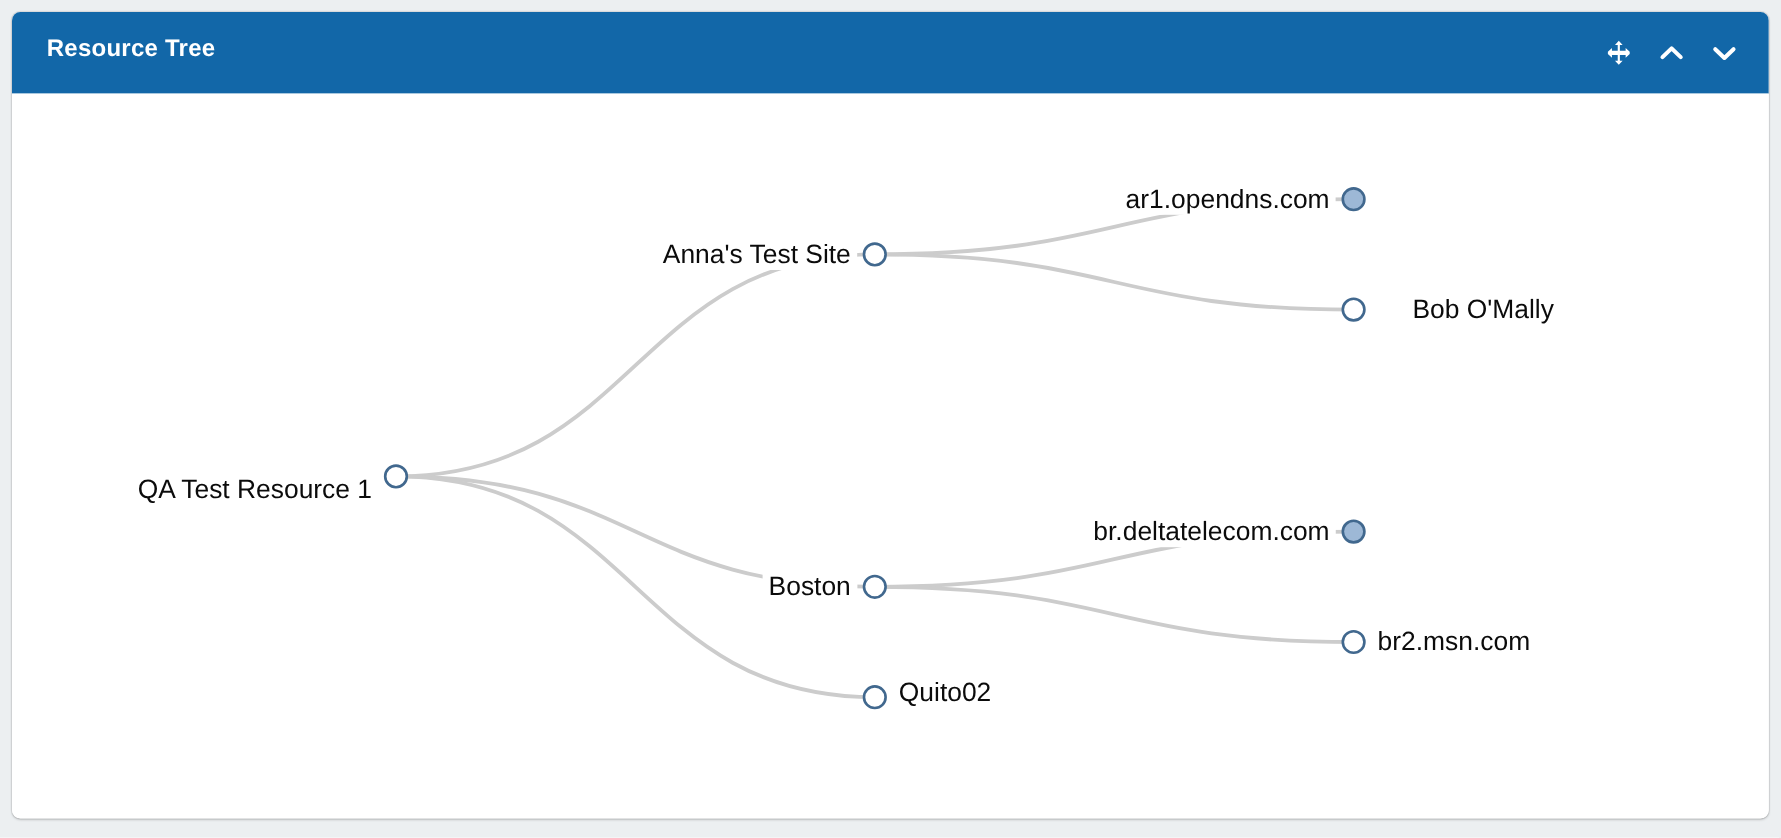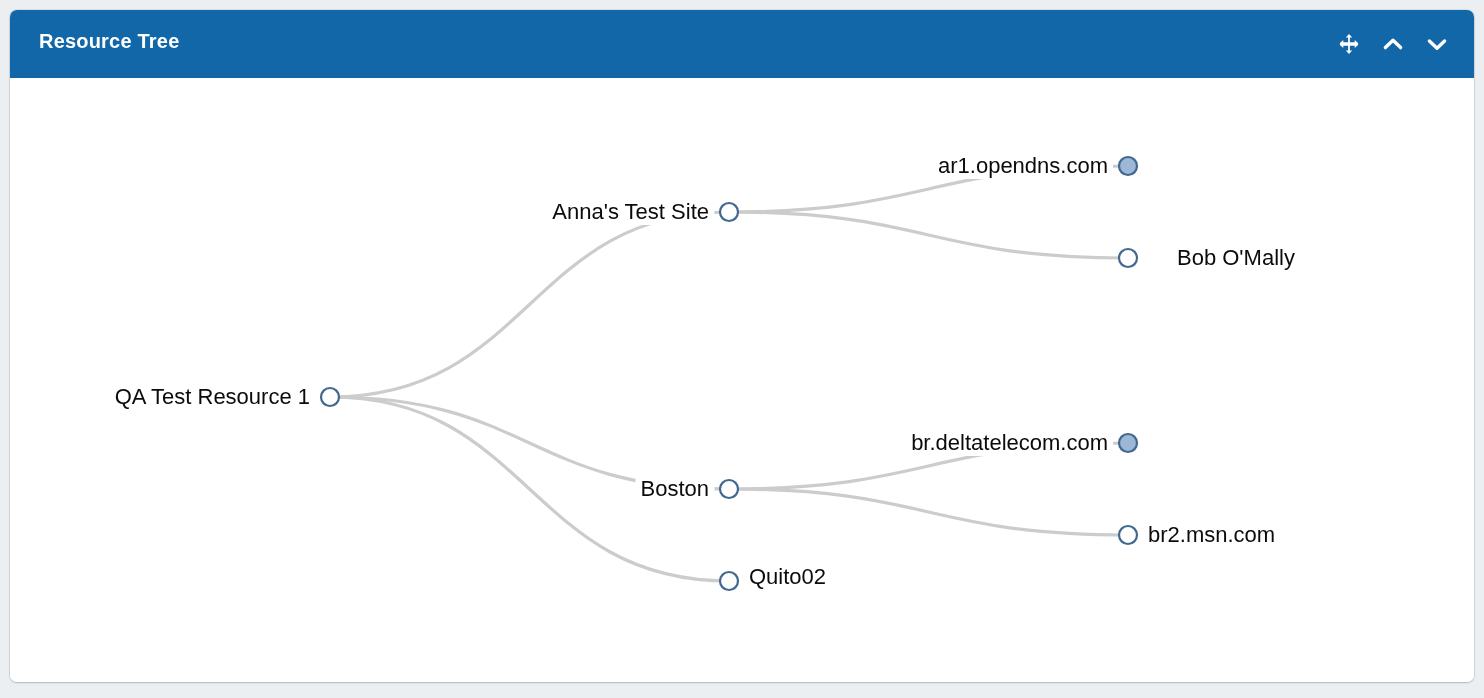--- a/index.html
+++ b/index.html
@@ -155,21 +155,21 @@
           <circle class="tree-node-circle hollow" cx="719" cy="134" r="9"></circle>
           <circle class="tree-node-circle filled" cx="1118" cy="88" r="9"></circle>
           <circle class="tree-node-circle hollow" cx="1118" cy="180" r="9"></circle>
           <circle class="tree-node-circle hollow" cx="719" cy="411" r="9"></circle>
           <circle class="tree-node-circle filled" cx="1118" cy="365" r="9"></circle>
           <circle class="tree-node-circle hollow" cx="1118" cy="457" r="9"></circle>
           <circle class="tree-node-circle hollow" cx="719" cy="503" r="9"></circle>
         </g>
     </svg>
     <div id="labels-layer">
-        <div class="node-label anchor-end" style="left: 305px; top: 319px;">QA Test Resource 1</div>
+        <div class="node-label anchor-end" style="left: 305px; top: 330px;">QA Test Resource 1</div>
         <div class="node-label anchor-end" style="left: 704px; top: 134px;">Anna's Test Site</div>
         <div class="node-label anchor-end" style="left: 1103px; top: 88px;">ar1.opendns.com</div>
         <div class="node-label anchor-start" style="left: 1133px; top: 180px; margin-left: 29px;">Bob O'Mally</div>
         <div class="node-label anchor-end" style="left: 704px; top: 411px;">Boston</div>
         <div class="node-label anchor-end" style="left: 1103px; top: 365px;">br.deltatelecom.com</div>
         <div class="node-label anchor-start" style="left: 1133px; top: 457px;">br2.msn.com</div>
         <div class="node-label anchor-start" style="left: 734px; top: 499px;">Quito02</div>
       </div>
   </div>
 

